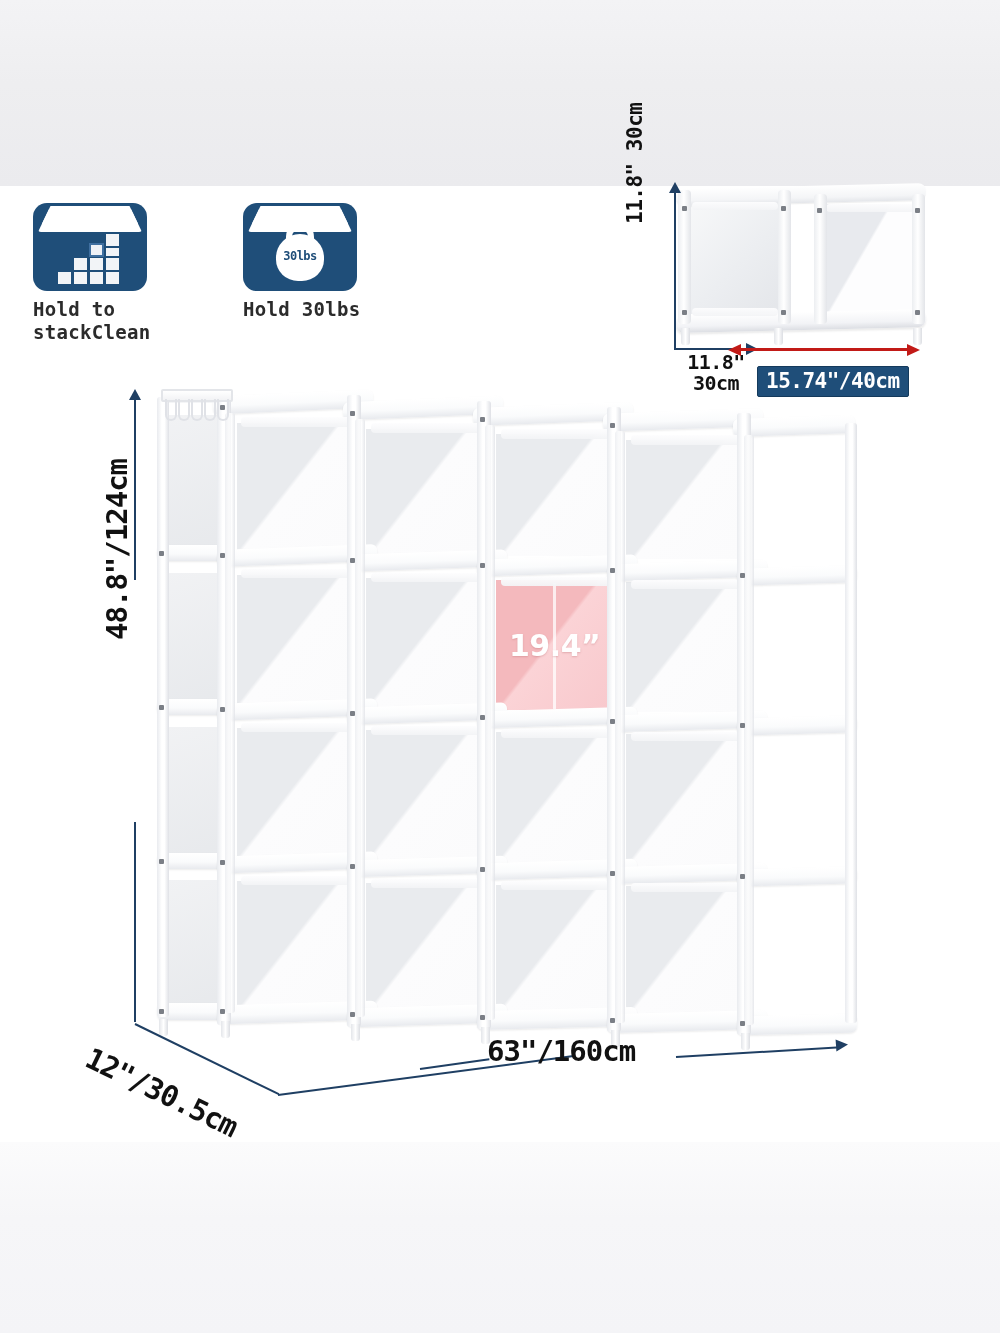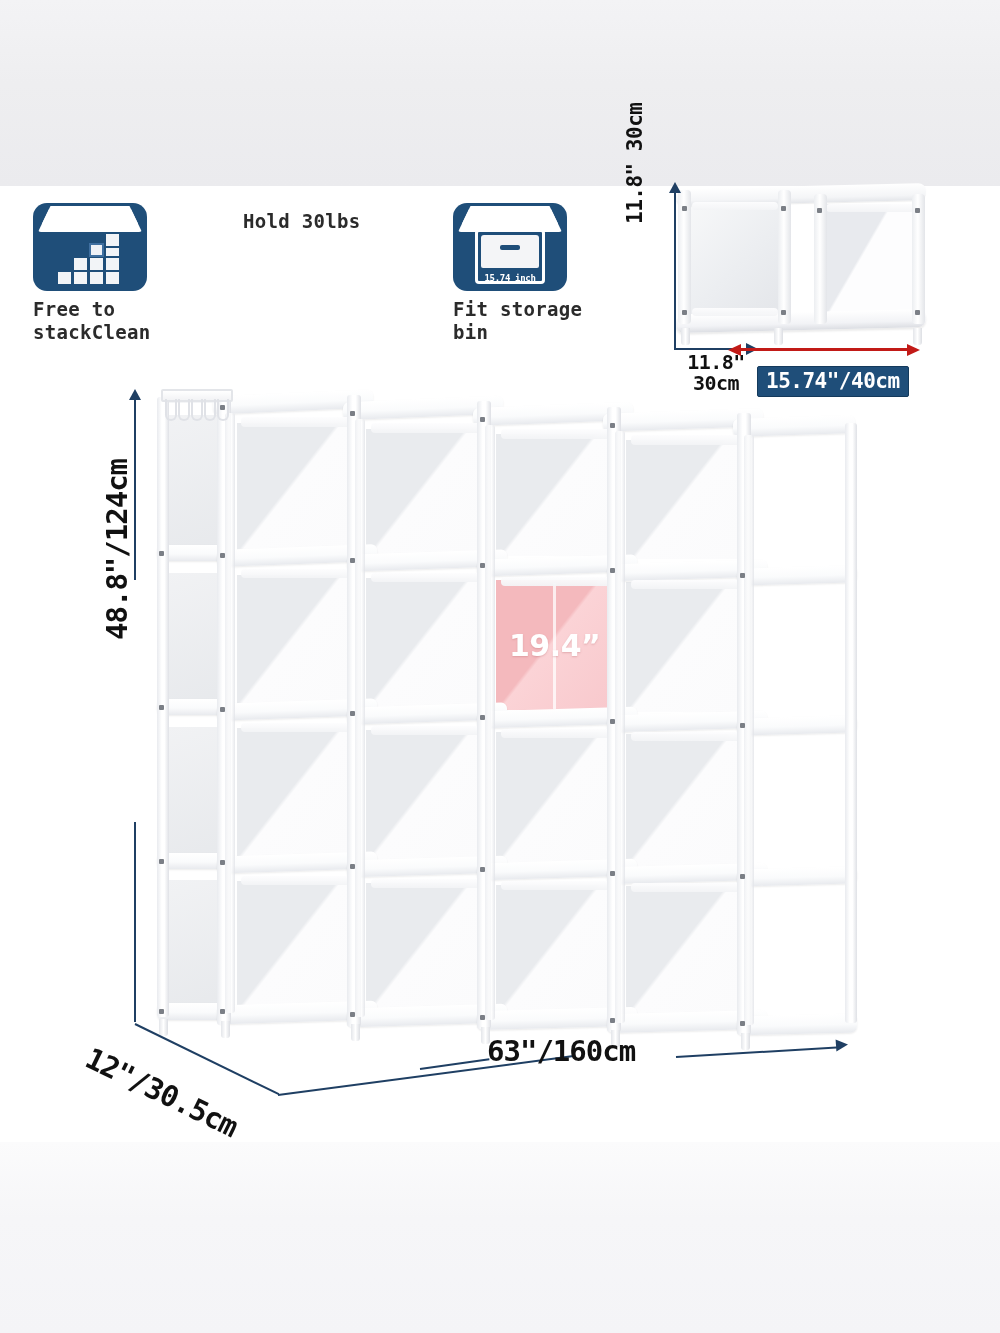--- a/index.html
+++ b/index.html
@@ -273,41 +273,36 @@
           <div class="blk" style="left:16px; top:38px; width:15px; height:14px;"></div>
           <div class="blk hl-in" style="left:32px; top:10px; width:15px; height:14px;"></div>
           <div class="blk" style="left:32px; top:24px; width:15px; height:14px;"></div>
           <div class="blk" style="left:32px; top:38px; width:15px; height:14px;"></div>
           <div class="blk" style="left:48px; top:0px;  width:15px; height:14px;"></div>
           <div class="blk" style="left:48px; top:14px; width:15px; height:10px;"></div>
           <div class="blk" style="left:48px; top:24px; width:15px; height:14px;"></div>
           <div class="blk" style="left:48px; top:38px; width:15px; height:14px;"></div>
         </div>
       </div>
-      <div class="feature-label"><span>Free to</span><br><span>stackClean</span></div>
+      <div class="feature-label"><span>Hold to</span><br><span>stackClean</span></div>
     </div>
 
     <div class="feature feature-2">
-      <div class="feature-label">Hold 30lbs</div>
-    </div>
-
-    <div class="feature feature-3">
       <div class="icon-box">
         <div class="icon-body"></div>
         <div class="icon-lid"></div>
-        <div class="bin-wrap">
-          <div class="bin-outer"></div>
-          <div class="bin-inner">
-              <div class="bin-grip"></div>
-            </div>
-          <div class="bin-measure">15.74 inch</div>
+        <div class="kb">
+          <div class="kb-handle"></div>
+          <div class="kb-ball"></div>
+          <div class="kb-text">30lbs</div>
         </div>
       </div>
-      <div class="feature-label"><span>Fit storage</span><br><span>bin</span></div>
+      <div class="feature-label">Hold 30lbs</div>
     </div>
+
   </div>
 
   <div class="cube-detail">
 
     <div class="cd-img">
       <div class="cd-frame">
 
         <div class="cd-panel" style="left:14px; top:20px; width:88px; height:112px;"></div>
         <div class="cd-panel shine" style="left:150px; top:22px; width:88px; height:110px;"></div>
 

